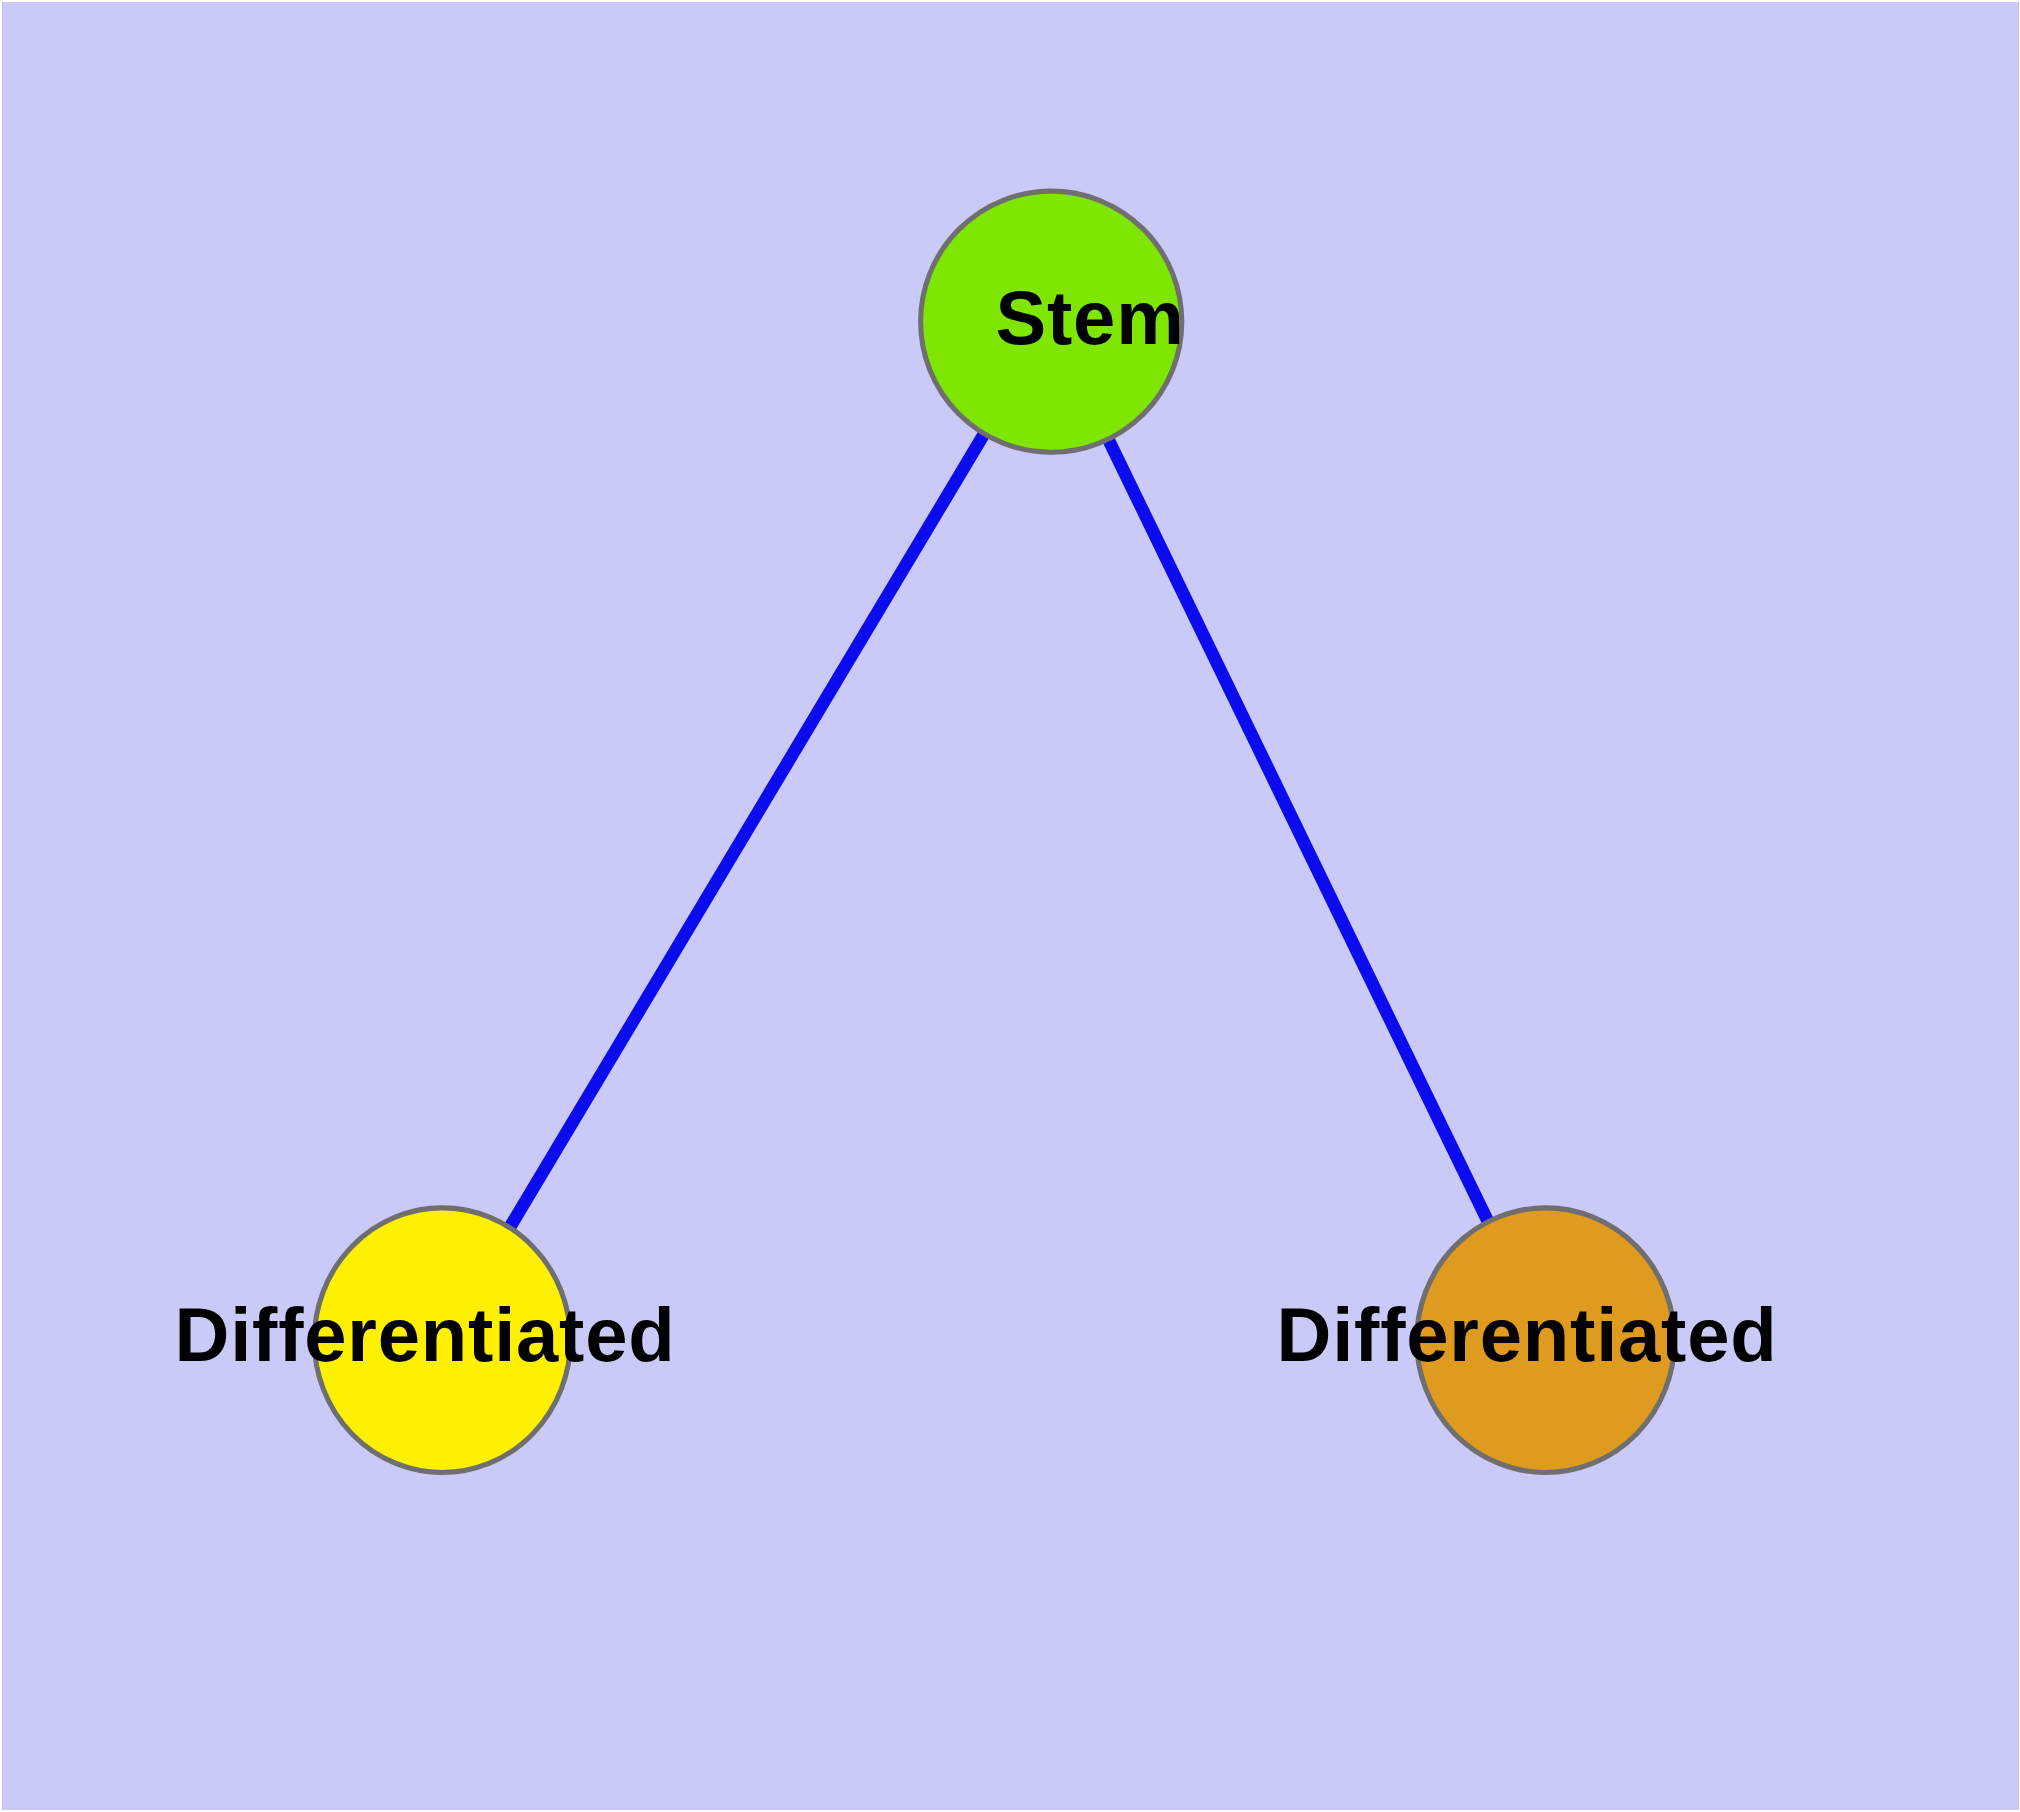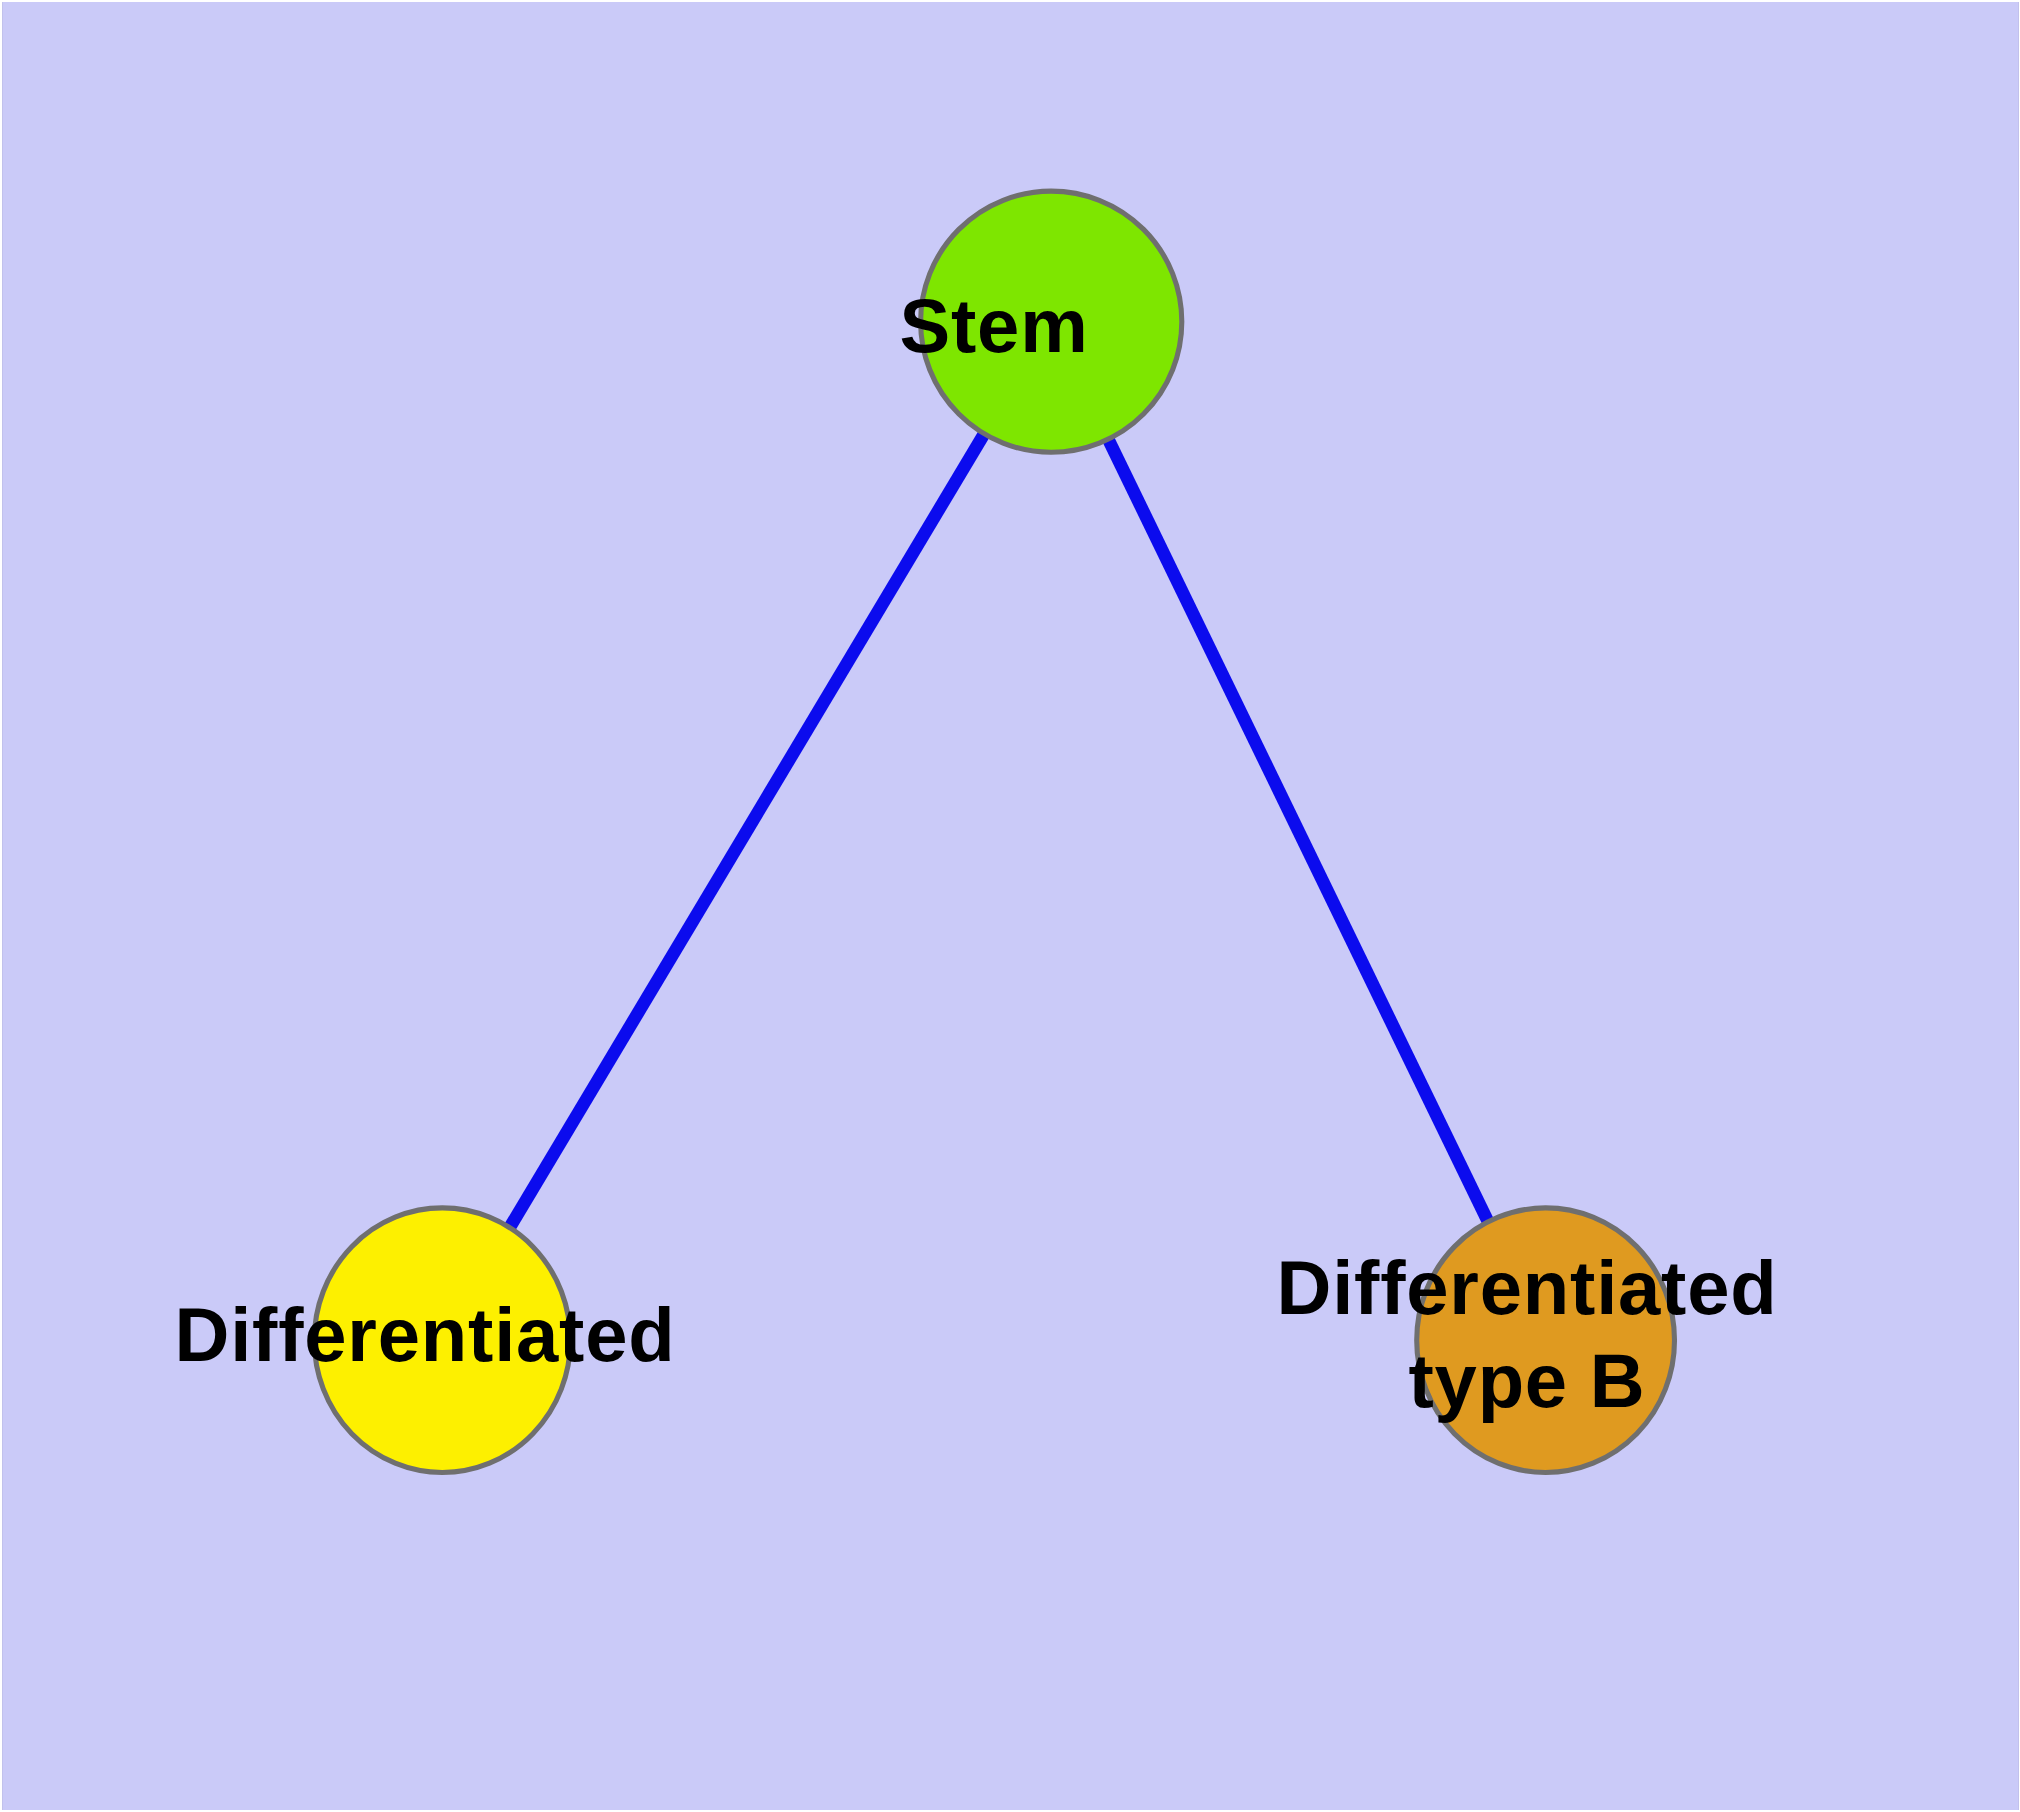--- a/index.html
+++ b/index.html
@@ -31,21 +31,21 @@
     font-weight: bold;
     font-size: 76px;
     line-height: 93px;
     color: #000000;
     white-space: nowrap;
     letter-spacing: 0.8px;
   }
   .node-label .label-line {
     display: block;
   }
-  .label-stem  { left: 992px; top: 315px; margin-top: 8px;  }
+  .label-stem  { left: 1088px; top: 315px;  }
   .label-type-a { left: 423px;  top: 1332px; }
   .label-type-b { left: 1525px; top: 1332px; }
 </style>
 </head>
 <body>
 
 <div class="canvas">
 
   <svg class="diagram-svg" viewBox="0 0 2378 2132">
 
@@ -62,17 +62,16 @@
   <div class="node-label label-stem">
     <span class="label-line">Stem</span>
   </div>
 
   <div class="node-label label-type-a">
     <span class="label-line">Differentiated</span>
   </div>
 
   <div class="node-label label-type-b">
     <span class="label-line">Differentiated</span>
-    <span class="label-line">type B</span>
   </div>
 
 </div>
 
 
 </body></html>

